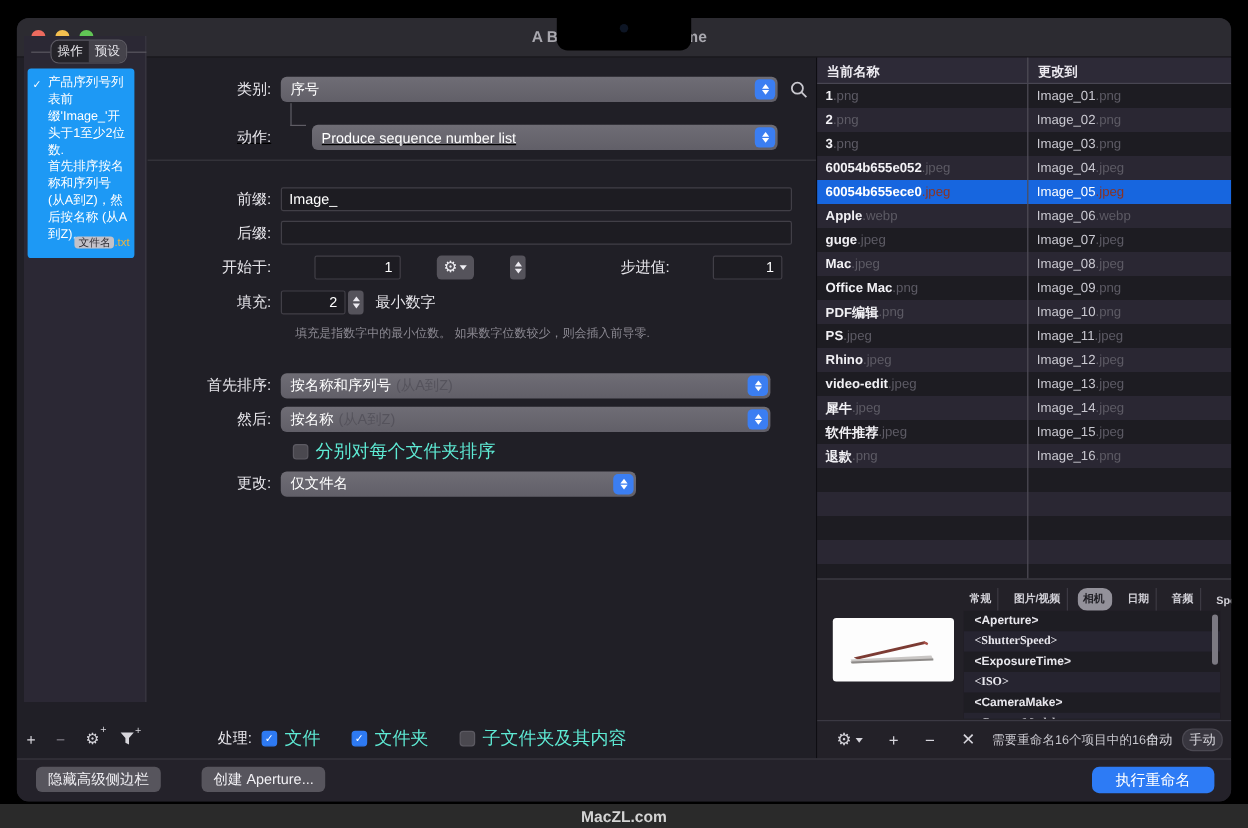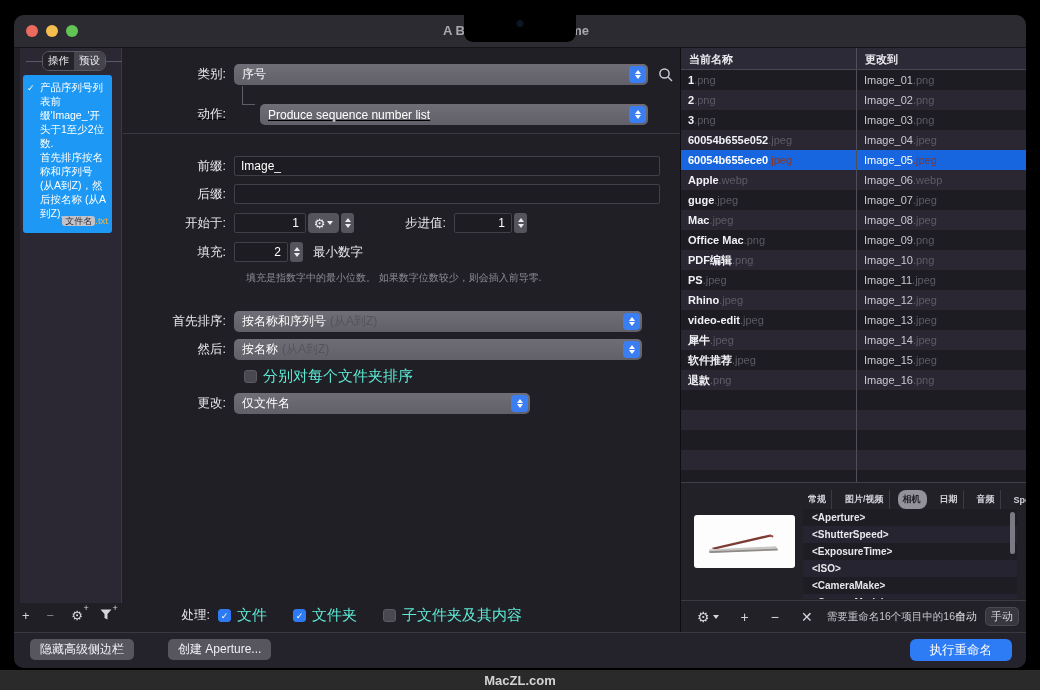--- a/index.html
+++ b/index.html
@@ -13,21 +13,21 @@
   .lights { position:absolute; left:12px; top:10px; display:flex; gap:8px; }
   .light { width:12px; height:12px; border-radius:50%; }
   .l-red{background:#ed6a5e;} .l-yel{background:#f4bf4f;} .l-grn{background:#61c555;}
   .title-frag { position:absolute; top:8px; font-size:13px; font-weight:bold; color:#a9a8af; }
   .tf-left { right:561px; } .tf-right { left:549px; }
   .notch { position:absolute; left:50%; transform:translateX(-50%); top:0; width:112px; height:27px;
            background:#000; border-radius:0 0 9px 9px; }
   .cam { position:absolute; left:50%; top:5px; transform:translateX(-50%); width:7px; height:7px;
          border-radius:50%; background:#0d1524; }
   
-  .sidebar { position:absolute; left:6px; top:33px; width:102px; height:555px; background:#2b2834;
+  .sidebar { position:absolute; left:6px; top:15px; width:102px; height:555px; background:#2b2834;
              border-right:1px solid #3a3841; }
   .stabs { position:absolute; left:6px; top:3px; width:96px; display:flex; align-items:center; }
   .sline { flex:1; height:1px; background:#5a5860; }
   .stabgrp { display:flex; border:1px solid #5a5860; border-radius:7px; overflow:hidden; }
   .stab { font-size:10.5px; color:#e9e8ed; padding:2px 5px; background:#45434b; white-space:nowrap; }
   .stab.active { background:#242329; }
   .sel-item { position:absolute; left:3px; top:27px; width:89px; height:158px; background:#1d99f5;
               border-radius:3px; color:#fff; font-size:10.5px; line-height:14px; padding:5px 4px 4px 17px; }
   .sel-check { position:absolute; left:4px; top:6px; font-size:9px; font-weight:bold; color:#fff; }
   .badge-line { position:absolute; right:4px; bottom:5px; font-size:9.5px; }
@@ -102,34 +102,34 @@
   .preview { position:absolute; left:13px; top:32px; width:101px; height:53px; background:#fdfdfd;
              border-radius:3px; display:flex; align-items:center; justify-content:center; }
   .mtabs { position:absolute; left:122px; top:7px; display:flex; align-items:center;gap:8px; }
   .mtab { font-size:9px; font-weight:bold; color:#d2d1d8; padding:3px 5px; border-right:1px solid #3c3a43;
           white-space:nowrap; }
   .mtab:last-child { border-right:none; }
   .mtab.active { background:#93919a; color:#222127; border-radius:8px; border-right-color:transparent; }
   .taglist { position:absolute; left:122px; top:26px; width:214px; height:90px; background:#1e1d23;
              overflow:hidden; }
   .tagrow { height:17px; font-size:10px; font-weight:bold; color:#e8e7ed; padding:3px 0 0 9px; }
-  .tagrow.alt { background:#262430; }
+  .tagrow.alt { background:#262430;font-family:Liberation Serif, serif; }
   .scroll-thumb { position:absolute; right:2px; top:3px; width:5px; height:42px; background:#7b7982;
                   border-radius:3px; }
   
   .tagbar { position:absolute; left:0; top:552px; width:345px; height:32px; background:#232128;
             border-top:1px solid #3b3943; display:flex; align-items:center; }
   .tb-ic { color:#d6d5dc; font-size:14px; margin-left:22px; }
   .tb-gear { margin-left:16px; display:flex; align-items:center; gap:3px; }
   .tb-gear .caret { width:0;height:0;border-left:3px solid transparent;border-right:3px solid transparent;
                     border-top:4px solid #d6d5dc; }
   .tb-status { color:#c7c6cd; font-size:10.5px; margin-left:14px; }
   .modes { position:absolute; right:8px; top:7px; display:flex; gap:4px; }
   .mode { font-size:11px; color:#d8d7dd; padding:1px 5px; border-radius:4px; }
-  .mode.framed { background:#38363f; box-shadow:0 0 0 1px #4b4952; }
+  .mode.framed { background:#38363f; box-shadow:0 0 0 1px #4b4952;border-radius:8px; }
   
   .wm-bar { position:absolute; left:0; right:0; bottom:0; height:20px; background:#2a2a2a;
             display:flex; align-items:center; justify-content:center; }
   .wm { color:#d4d4d4; font-size:13px; font-weight:bold; }
 </style>
 </head>
 <body>
 
 <div class="window">
 
@@ -215,21 +215,21 @@
       </div>
   </div>
 
   <div class="frow" style="left:100px; top:169px; width:546px;">
     <div class="flabel">后缀:</div>
     <div class="tinput" style="flex:1;">
         <span></span>
       </div>
   </div>
 
-  <div class="frow" style="left:100px; top:198px;">
+  <div class="frow" style="left:100px; top:198px;gap:28px;">
     <div class="flabel">开始于:</div>
     <div class="tinput num" style="width:72px;">
         <span>1</span>
       </div>
     <div class="gearbtn">
         <span>⚙</span>
         <span class="caret"></span>
       </div>
     <div class="stp">
         <span class="ti up"></span>

